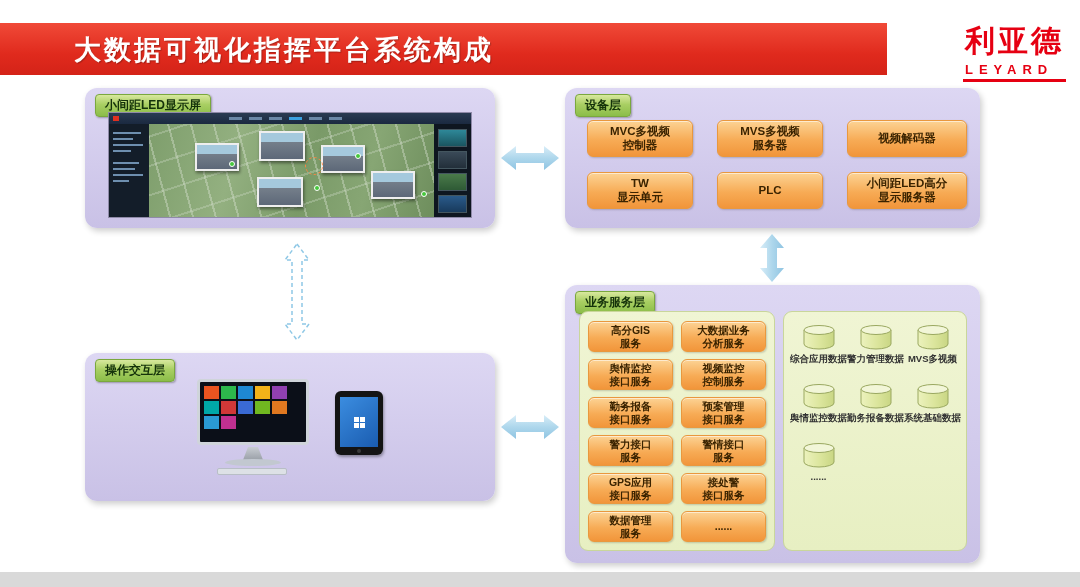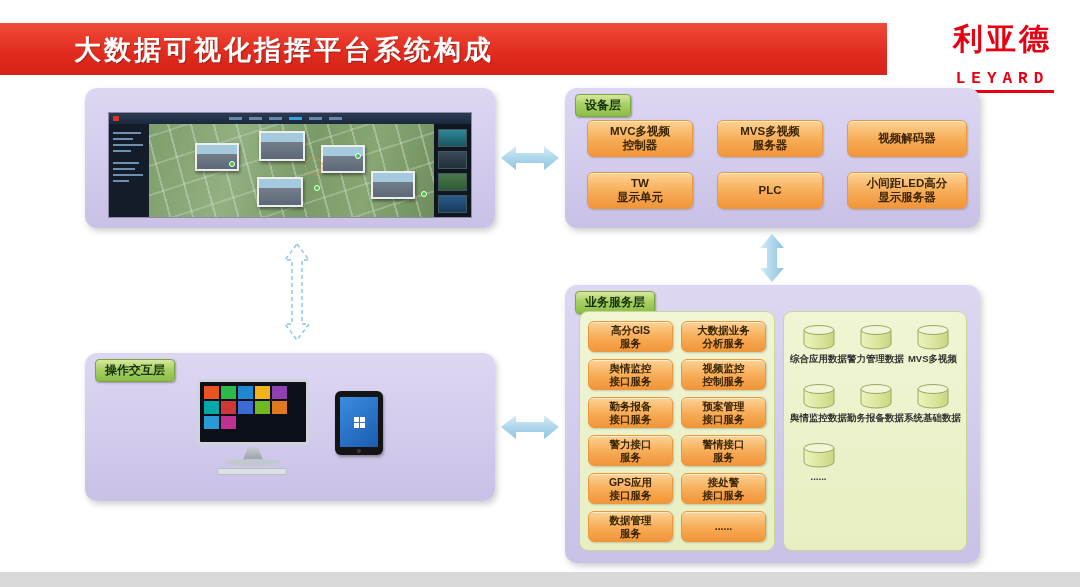--- a/index.html
+++ b/index.html
@@ -14,25 +14,25 @@
     position:absolute; left:0; top:23px; width:887px; height:52px;
     background:linear-gradient(180deg,#f04a38 0%,#e02a1d 60%,#d42318 100%);
   }
   .banner-title {
     position:absolute; left:58px; top:9px; color:#ffffff;
     font-size:27px; font-weight:bold; letter-spacing:3px;
     text-shadow:1px 1px 1px rgba(0,0,0,.25);
     margin-left:16px;
   }
   .logo {
-    position:absolute; right:26px; top:26px; text-align:center; color:#e60012;
-    border-bottom:3px solid #e60012; padding:0 2px 2px 2px;font-family:Liberation Mono, monospace;
+    position:absolute; right:14px; top:26px; text-align:left; color:#e60012;
+    border-bottom:3px solid #e60012; padding:0 2px 2px 2px;
   }
   .logo-main { font-size:30px; font-weight:bold; letter-spacing:3px; line-height:1; }
-  .logo-sub  { font-size:16px; font-weight:bold; letter-spacing:6px; margin-top:14px; }
+  .logo-sub  { font-size:13px; font-weight:bold; letter-spacing:6px; margin-top:6px; }
 
   
   .panel {
     position:absolute; border-radius:12px;
     background:linear-gradient(180deg,#ddd7f3 0%,#d2cbec 55%,#c9c1e6 100%);
     box-shadow:2px 3px 6px rgba(0,0,0,.20);
   }
   .layer-label {
     position:absolute; top:6px; left:10px; padding:2px 9px;
     font-size:12px; font-weight:bold; color:#14320a; white-space:nowrap;
@@ -162,20 +162,21 @@
 
 <div class="banner">
   <div class="banner-title">大数据可视化指挥平台系统构成</div>
 </div>
 <div class="logo">
   <div class="logo-main">利亚德</div>
   <div class="logo-sub">LEYARD</div>
 </div>
 
 <div class="panel" style="left:85px; top:88px; width:410px; height:140px;">
+  <div class="layer-label">小间距LED显示屏</div>
   <div class="shot">
     <div class="shot-topbar">
       <div class="shot-reddot"></div>
       <div class="shot-menu" style="left:120px;"></div>
       <div class="shot-menu" style="left:140px;"></div>
       <div class="shot-menu" style="left:160px;"></div>
       <div class="shot-menu active" style="left:180px;"></div>
       <div class="shot-menu" style="left:200px;"></div>
       <div class="shot-menu" style="left:220px;"></div>
     </div>

